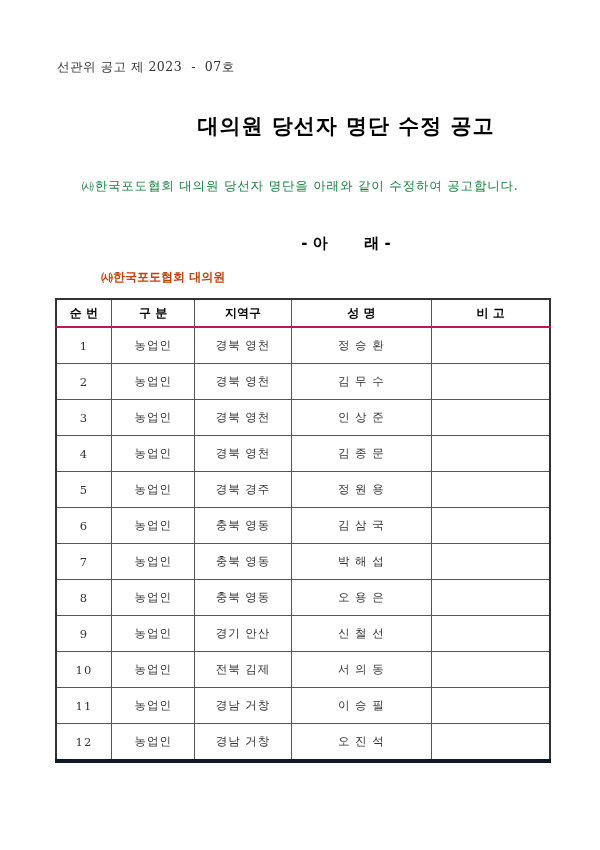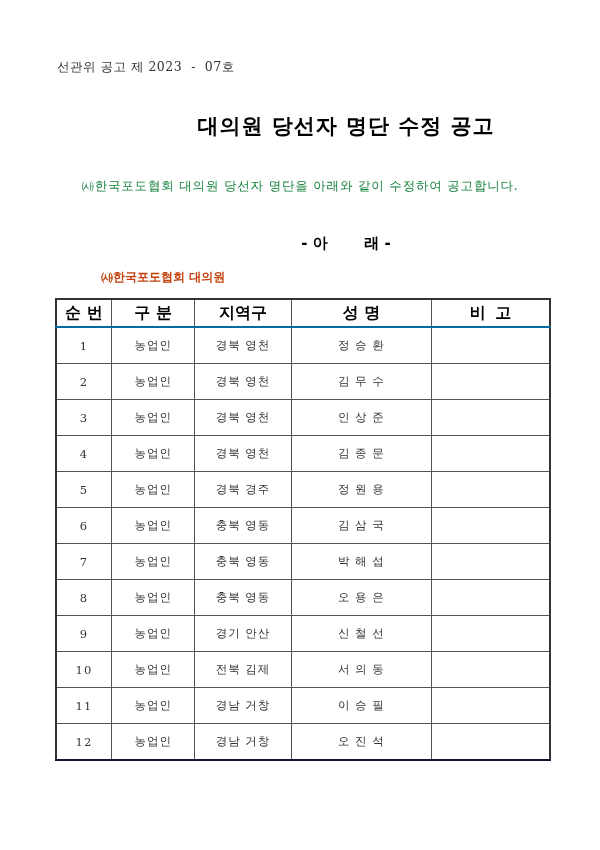--- a/index.html
+++ b/index.html
@@ -6,24 +6,24 @@
   body { width:600px; height:850px; position:relative; overflow:hidden; color:#111; }
   .serif { font-family: "DejaVu Serif", "Liberation Serif", serif; }
   .sans { font-family: "DejaVu Sans", "Liberation Sans", sans-serif; padding-left: 46px; }
   #doc-number { position:absolute; left:57px; top:59px; font-size:12.5px; color:#333; letter-spacing:0.5px; white-space:pre; }
   #doc-title { position:absolute; left:0; width:600px; top:112px; text-align:center; font-size:21px; font-weight:bold; letter-spacing:1px; color:#000; }
   #intro { position:absolute; left:0; width:600px; top:178px; text-align:center; font-size:12.5px; color:#15803d; letter-spacing:0.8px; }
   #below-mark { position:absolute; left:0; width:600px; top:234px; text-align:center; font-size:15px; font-weight:bold; color:#000; white-space:pre; }
   #section-label { position:absolute; left:55px; top:269px; font-size:12px; font-weight:bold; color:#c2410c; }
   #roster { position:absolute; left:55px; top:298px; width:496px; border-collapse:collapse; border:2px solid #333; }
   #roster th, #roster td { border:1px solid #555; text-align:center; padding:0; }
-  #roster th { height:26px; font-size:16px; font-weight:bold; color:#000; border-bottom:2px solid #0369a1; }
+  #roster th { height:26px; font-size:12px; font-weight:bold; color:#000; border-bottom:2px solid #be185d; }
   #roster td { height:35px; font-size:11.5px; color:#333; letter-spacing:1px; }
-  #roster tr.last-before td { border-bottom:2px solid #0f172a; }
-  .c1 { width:52px; } .c2 { width:80px; } .c3 { width:92px;border-radius:7px; } .c4 { width:135px; } .c5 { width:113px;font-family:Liberation Mono, monospace; }
+  #roster tr.last-before td { border-bottom:4px solid #0f172a; }
+  .c1 { width:52px; } .c2 { width:80px; } .c3 { width:92px;border-radius:7px; } .c4 { width:135px; } .c5 { width:113px; }
   .num { font-family: "DejaVu Serif", "Liberation Serif", serif; letter-spacing:0; }
 </style>
 </head>
 <body>
 
 <div id="doc-number" class="serif">선관위 공고 제 2023  -  07호</div>
 <div id="doc-title" class="sans">대의원 당선자 명단 수정 공고</div>
 <div id="intro" class="serif">㈔한국포도협회 대의원 당선자 명단을 아래와 같이 수정하여 공고합니다.</div>
 <div id="below-mark" class="sans">- 아       래 -</div>
 <div id="section-label" class="sans">㈔한국포도협회 대의원</div>

